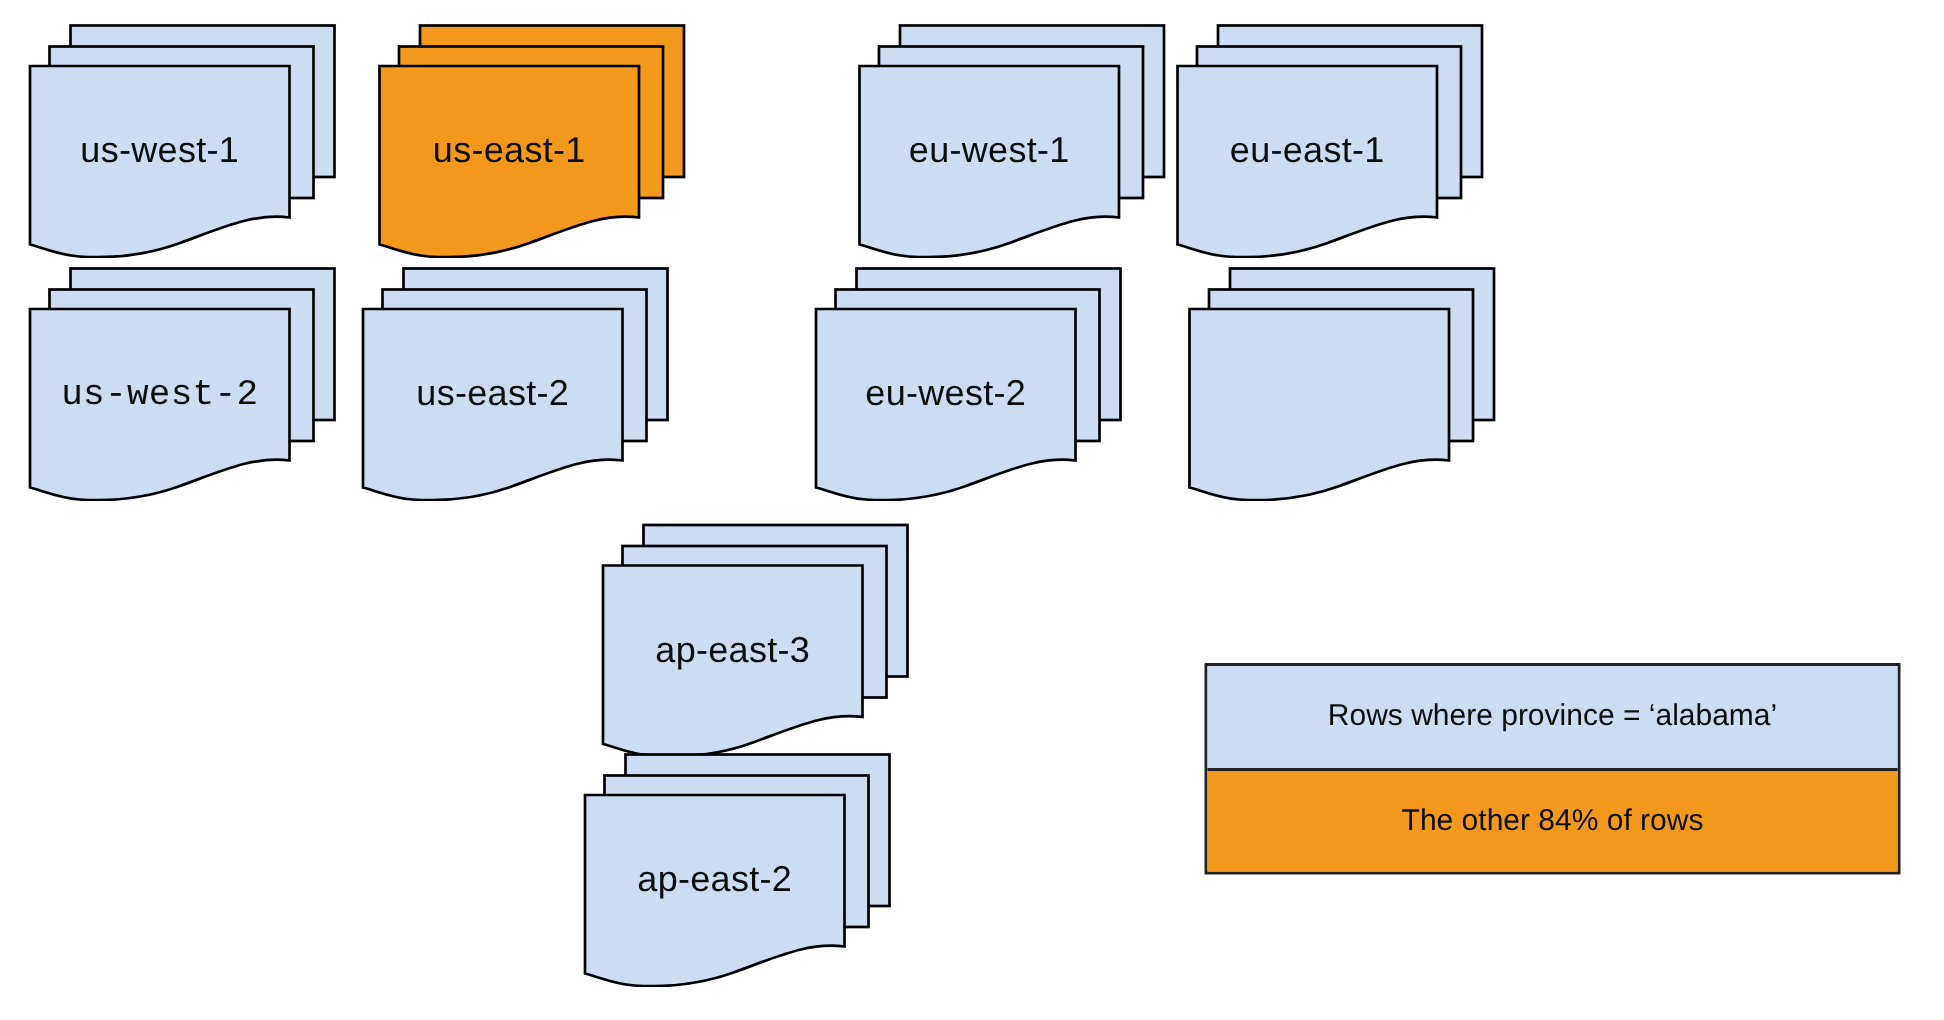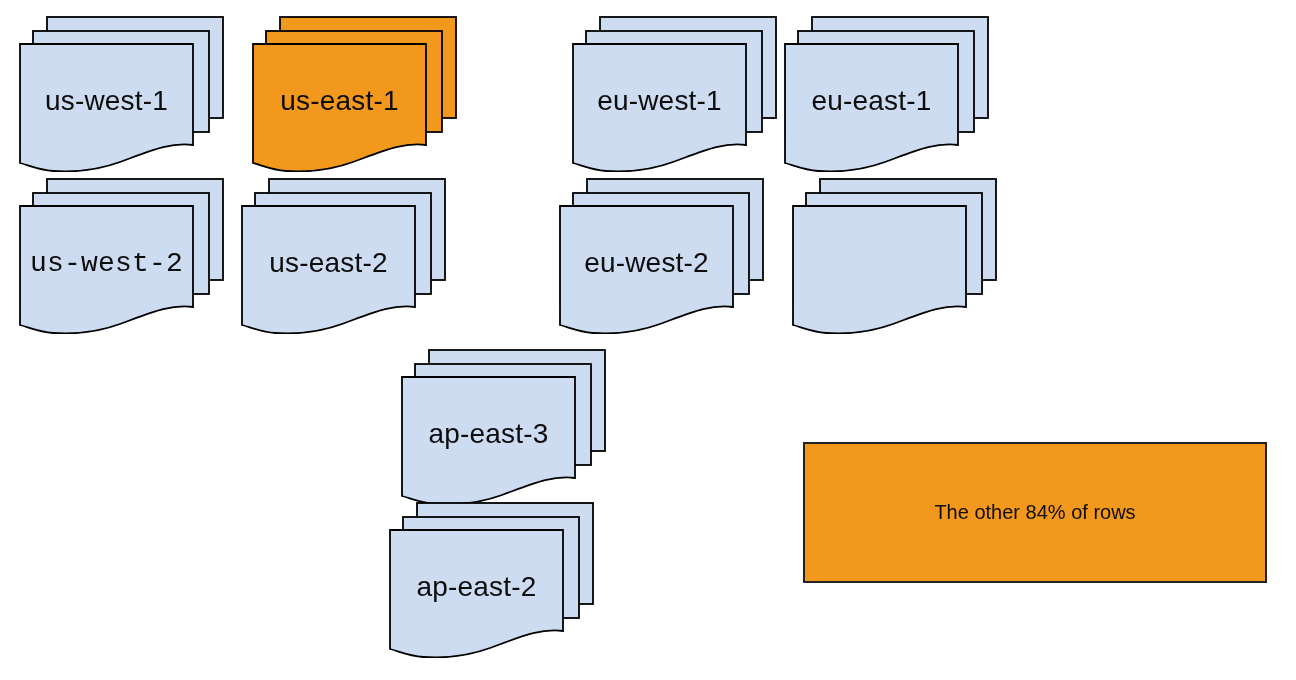--- a/index.html
+++ b/index.html
@@ -8,32 +8,32 @@
 
   
   .stack{position:absolute;width:210px;height:160px;}
   .stack svg{display:block;}
   .page{stroke:var(--stroke,#000);stroke-width:1.8;fill:var(--blue,#cddcf0);}
   .stack.blue .page{fill:var(--blue,#cddcf0);}
   .stack.orange .page{fill:var(--orange,#f2991d);}
   .stack-label{
     position:absolute;left:5px;top:30px;width:173px;height:114px;
     display:flex;align-items:center;justify-content:center;
-    font-size:28px;color:var(--text,#0d0d0d);letter-spacing:0.2px;
+    font-size:24px;color:var(--text,#0d0d0d);letter-spacing:0.2px;
     pointer-events:none;
   }
 
   
   .p-us-west-1{left:15px;top:14px;}
   .p-us-east-1{left:248px;top:14px;}
   .p-eu-west-1{left:568px;top:14px;}
   .p-eu-east-1{left:780px;top:14px;text-align:center;}
   .p-us-west-2{left:15px;top:176px;font-family:Liberation Mono, monospace;}
   .p-us-east-2{left:237px;top:176px;text-align:center;}
-  .p-eu-west-2{left:555px;top:176px;}
+  .p-eu-west-2{left:539px;top:176px;}
   .p-eu-east-2{left:788px;top:176px;}
   .p-ap-east-1{left:397px;top:347px;}
   .p-ap-east-2{left:385px;top:500px;}
 
   
   .legend{
     position:absolute;left:803px;top:442px;width:464px;height:141px;
     border:2px solid var(--legend_border,#222);box-sizing:border-box;
     display:flex;flex-direction:column;
   }
@@ -133,18 +133,21 @@
   <div class="stack p-ap-east-2 blue">
     <svg width="210" height="158" viewBox="0 0 210 158">
       <rect class="page" x="32" y="3" width="176" height="101"></rect>
       <rect class="page" x="18" y="17" width="176" height="101"></rect>
       <path class="page" d="M 5,30 H 178 V 131 C 155,128 135,137 105,148 C 83,156 60,158.5 38,157 C 24,156 13,151 5,149 Z"></path>
     </svg>
     <div class="stack-label">ap-east-2</div>
   </div>
 
   <div class="legend">
+    <div class="legend-row blue">
+      <span>Rows where province = ‘alabama’</span>
+    </div>
     <div class="legend-row orange">
       <span>The other 84% of rows</span>
     </div>
   </div>
 
 </div>
 
 </body></html>

